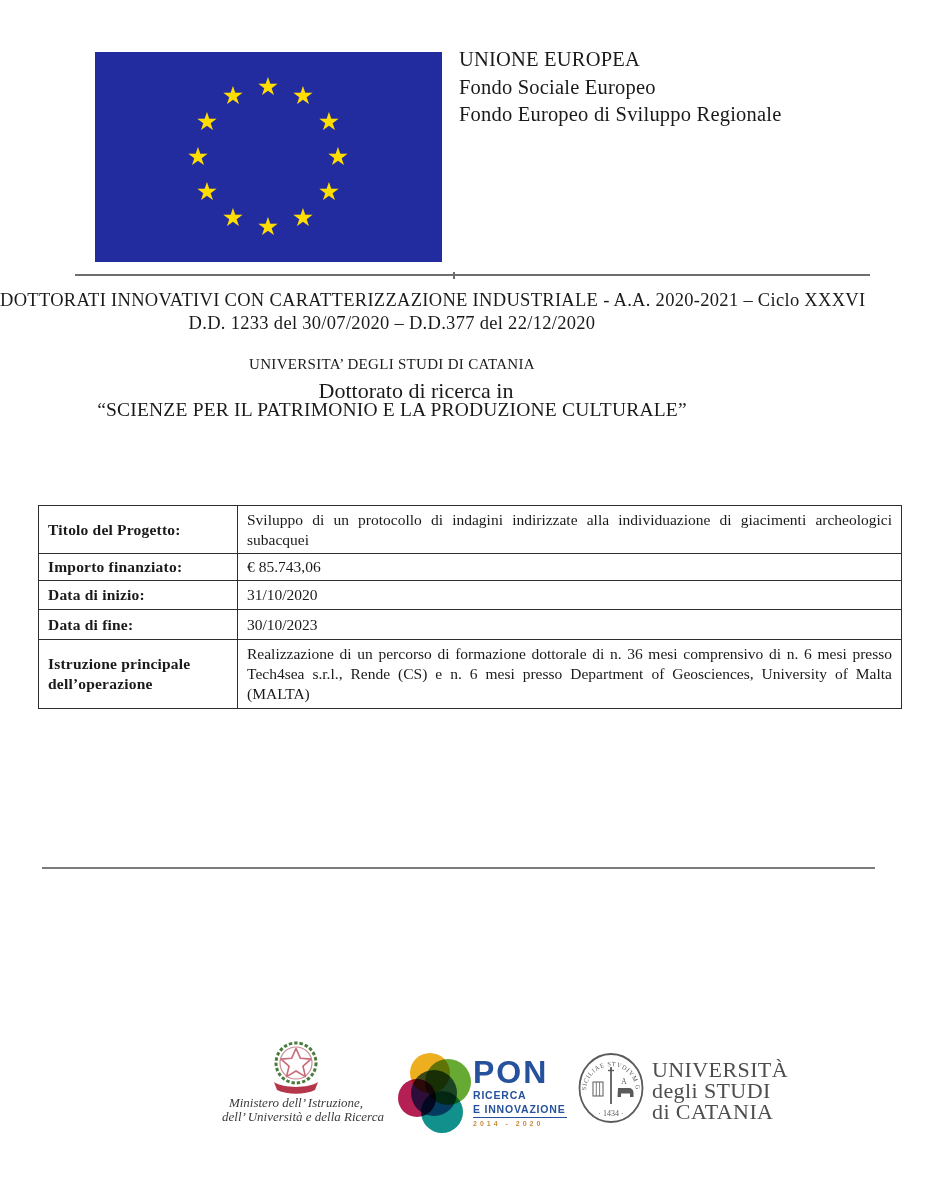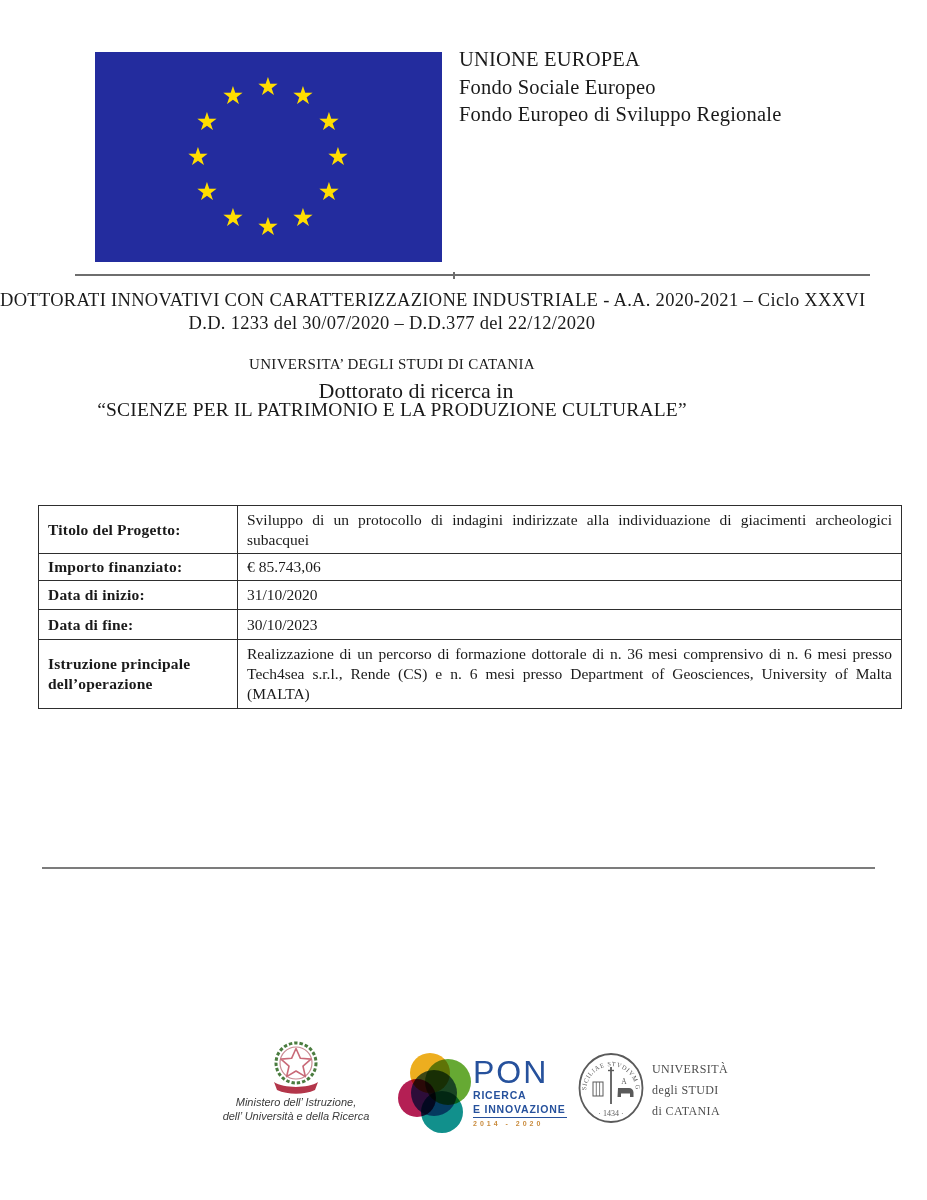--- a/index.html
+++ b/index.html
@@ -34,30 +34,30 @@
   table.details{position:absolute;left:38px;top:505px;width:864px;border-collapse:collapse;table-layout:fixed;}
   table.details td{border:1.5px solid #2e2e2e;padding:3px 9px;font-size:15.5px;line-height:20px;vertical-align:middle;}
   td.lbl{width:199px;font-weight:bold;letter-spacing:0.2px;}
   td.val{text-align:justify;text-align-last:left;}
   tr.r1{height:31px;} tr.r2{height:48px;} tr.r3{height:22px;border-radius:7px;}
   tr.r4{height:29px;} tr.r5{height:30px;} tr.r6{height:69px;}
   
   .asse{top:835px;font-size:15.5px;font-weight:bold;letter-spacing:0.1px;}
   
   .ministero{position:absolute;left:222px;top:1038px;width:148px;text-align:center;}
-  .ministero .script{font-size:11px;line-height:13.5px;font-style:italic;color:#3b3b3b;
-    font-family:Liberation Sans, sans-serif;white-space:nowrap;}
+  .ministero .script{font-size:13px;line-height:13.5px;font-style:italic;color:#3b3b3b;
+    font-family:Liberation Serif, serif;white-space:nowrap;}
   .pon-circles{position:absolute;left:398px;top:1049px;}
   .pon-text{position:absolute;left:473px;top:1056px;font-family:"Liberation Sans",sans-serif;color:var(--pon-blue,#26519C);}
-  .pon-word{font-size:32px;line-height:32px;letter-spacing:2px;font-weight:400;}
+  .pon-word{font-size:32px;line-height:32px;letter-spacing:2px;font-weight:700;}
   .pon-sub{font-size:10.5px;line-height:11.5px;font-weight:700;letter-spacing:0.8px;margin-top:2px;}
   .pon-rule{width:94px;height:1px;background:var(--pon-blue,#26519C);margin:2px 0 2px 0;}
   .pon-years{font-size:7px;letter-spacing:3px;color:var(--pon-years-orange,#C98B3D);font-weight:700;}
   .unict-seal{position:absolute;left:577px;top:1052px;}
-  .unict-text{position:absolute;left:652px;top:1059px;font-size:12px;line-height:21px;
+  .unict-text{position:absolute;left:652px;top:1059px;font-size:22px;line-height:21px;
     color:var(--unict-gray,#4D4D4D);letter-spacing:0.4px;}
 </style>
 </head>
 <body>
 
 <div class="page">
 
   <div class="eu-flag">
     <span class="star" style="left:160px;top:22px">★</span>
     <span class="star" style="left:195px;top:31px">★</span>

